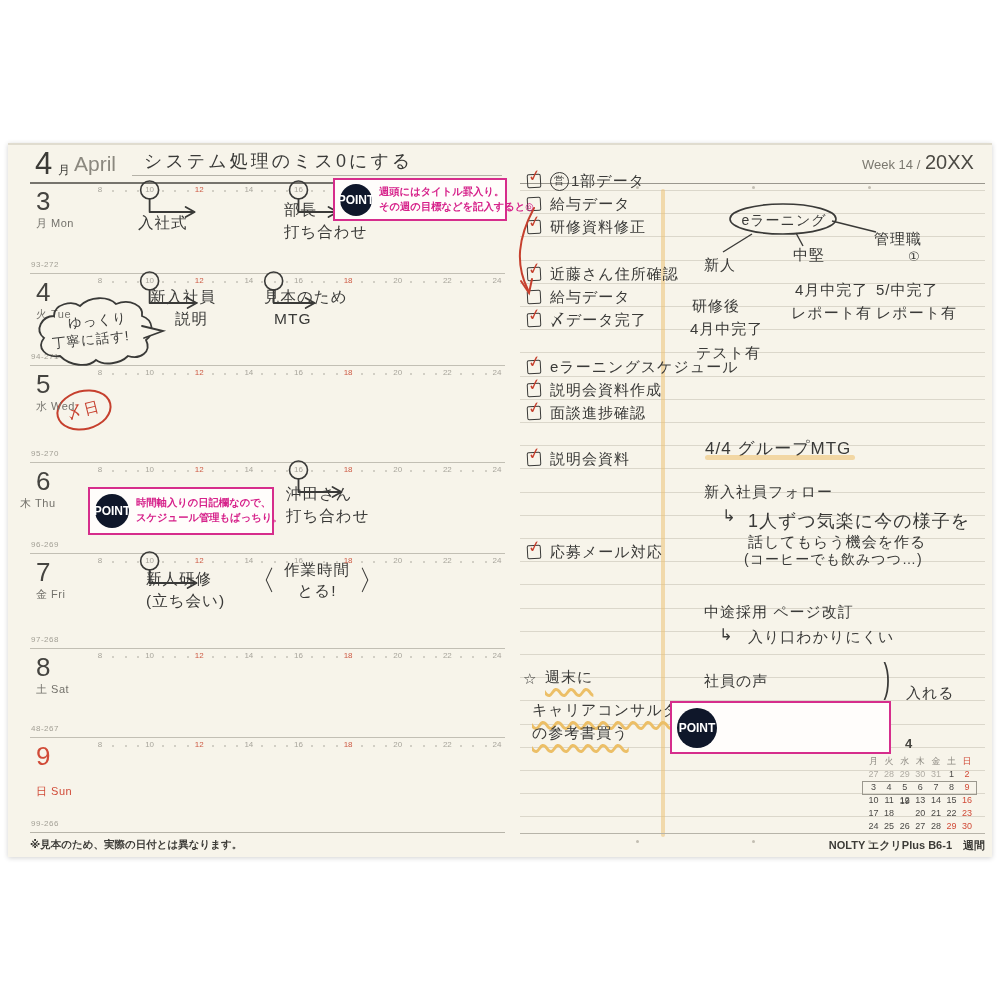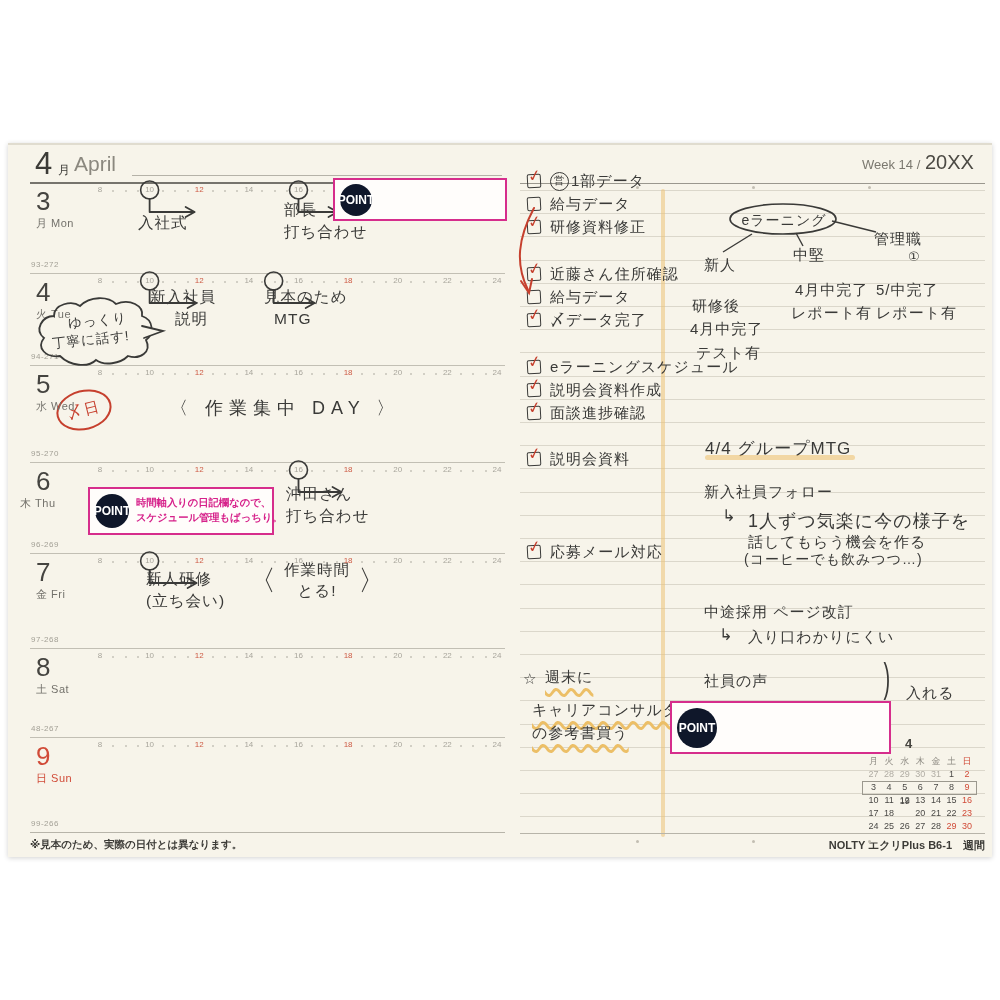--- a/index.html
+++ b/index.html
@@ -11,21 +11,21 @@
   .hand{position:absolute;color:#3a3a38;font-size:15px;letter-spacing:1px;line-height:1.4;white-space:nowrap;}
   .print{position:absolute;white-space:nowrap;}
   .sep{position:absolute;left:30px;width:475px;height:1px;background:#c2bfb4;}
   .sep.dark{background:#76746d;height:2px;}
   .ruler-num{position:absolute;font-size:8px;color:#a8a59c;transform:translateX(-50%);}
   .ruler-num.redhr{color:#cd5a44;}
   .ruler-dot{position:absolute;width:2px;height:2px;border-radius:50%;background:#c6c3b8;}
   .day-num{position:absolute;font-size:26px;color:#454440;}
   .day-num.red{color:#d14b38;}
   .day-wd{position:absolute;font-size:11px;color:#73716b;letter-spacing:.5px;}
-  .day-wd.red{color:#d14b38;}
+  .day-wd.red{color:#d14b38;margin-top:13px;}
   .doy{position:absolute;font-size:8px;color:#a3a096;letter-spacing:.5px;}
   .point-box{position:absolute;background:#fffdfb;border:2px solid #d62d8c;display:flex;align-items:center;
              gap:7px;padding:3px 8px 3px 5px;z-index:7;box-sizing:border-box;}
   .point-badge{background:#0f172a;color:#fff;border-radius:50%;font-weight:700;font-size:12px;
                display:flex;align-items:center;justify-content:center;flex:none;}
   .point-text{color:#d6218a;font-size:10.3px;font-weight:700;line-height:1.45;white-space:nowrap;}
   .sticky{position:absolute;left:115px;top:649px;width:286px;height:196px;border-radius:36px;
           background:#d9c6c6;box-shadow:0 2px 6px rgba(0,0,0,.15), inset 0 0 18px rgba(255,255,255,.25);z-index:5;}
   .sticky-title{position:absolute;width:100%;text-align:center;top:12px;font-size:17px;color:#3a3a38;
           letter-spacing:2px;text-decoration:underline wavy #3a3a38 1.5px;text-underline-offset:7px;}
@@ -56,20 +56,21 @@
 </style>
 </head>
 <body>
 
 <div class="stage">
   <div class="paper"></div>
 
   <div class="print" style="left:35px;top:146px;font-size:31px;font-weight:500;color:#3c3b37;">4</div>
   <div class="print" style="left:58px;top:162px;font-size:12px;color:#3c3b37;">月</div>
   <div class="print" style="left:74px;top:152px;font-size:21px;color:#8b887f;">April</div>
+  <div class="hand" style="left:144px;top:149px;font-size:18px;letter-spacing:3px;">システム処理のミス0にする</div>
   <div class="abs" style="left:132px;top:175px;width:370px;height:1px;background:#b5b2a8;"></div>
   <div class="sep dark" style="top:182px;"></div>
 
   <div class="print" style="left:862px;top:157px;font-size:13px;color:#7b786f;">Week 14 /</div>
   <div class="print" style="left:925px;top:151px;font-size:20px;color:#4c4a44;">20XX</div>
   <div class="abs" style="left:520px;top:183px;width:465px;height:1px;background:#9a978e;"></div>
 
   <div class="rlines"></div>
   <div class="vdivider"></div>
 
@@ -106,21 +107,20 @@
       <path d="M 149.625,570 v 13 h 46" stroke="#3a3a38" stroke-width="1.8" fill="none" stroke-linecap="round" stroke-linejoin="round"></path>
       <path d="M 187.625,578 L 196.625,583 L 187.625,588" stroke="#3a3a38" stroke-width="1.8" fill="none" stroke-linecap="round" stroke-linejoin="round"></path>
     </svg>
 
   <div class="cloud-text" style="left:68px;top:312px;">ゆっくり</div>
   <div class="cloud-text" style="left:52px;top:331px;">丁寧に話す!</div>
 
   <div class="stamp">
     <span>〆日</span>
   </div>
-  <div class="hand" style="left:170px;top:396px;font-size:18px;letter-spacing:6px;">〈 作業集中 DAY 〉</div>
   <div class="abs" style="left:248px;top:560px;display:flex;align-items:center;gap:8px;color:#3a3a38;">
     <span style="font-size:28px;">〈</span>
     <span style="display:flex;flex-direction:column;align-items:center;line-height:1.35;">
       <span class="" style="font-size:15.5px;letter-spacing:1px;">作業時間</span>
       <span class="" style="font-size:15.5px;letter-spacing:1px;">とる!</span>
     </span>
     <span style="font-size:28px;">〉</span>
   </div>
 
 
@@ -404,20 +404,24 @@
     <div class="hand" style="left: 286px; top: 483px; font-size: 15.5px;">
       <div>沖田さん</div>
       <div style="padding-left: 0px;">打ち合わせ</div>
     </div>
     <div class="hand" style="left: 146px; top: 568px; font-size: 15.5px;">
       <div>新人研修</div>
       <div style="padding-left: 0px;">(立ち会い)</div>
     </div>
     <div class="point-box" style="left: 333px; top: 178px; width: 174px; height: 43px;">
       <div class="point-badge" style="width: 32px; height: 32px;">POINT</div>
+      <div class="point-text">
+        <div>週頭にはタイトル罫入り。</div>
+        <div>その週の目標などを記入すると◎</div>
+      </div>
     </div>
     <div class="point-box" style="left: 88px; top: 487px; width: 186px; height: 48px;">
       <div class="point-badge" style="width: 34px; height: 34px;">POINT</div>
       <div class="point-text">
         <div>時間軸入りの日記欄なので、</div>
         <div>スケジュール管理もばっちり。</div>
       </div>
     </div>
     <div class="point-box" style="left: 670px; top: 701px; width: 221px; height: 53px;">
       <div class="point-badge" style="width: 40px; height: 40px;">POINT</div>

